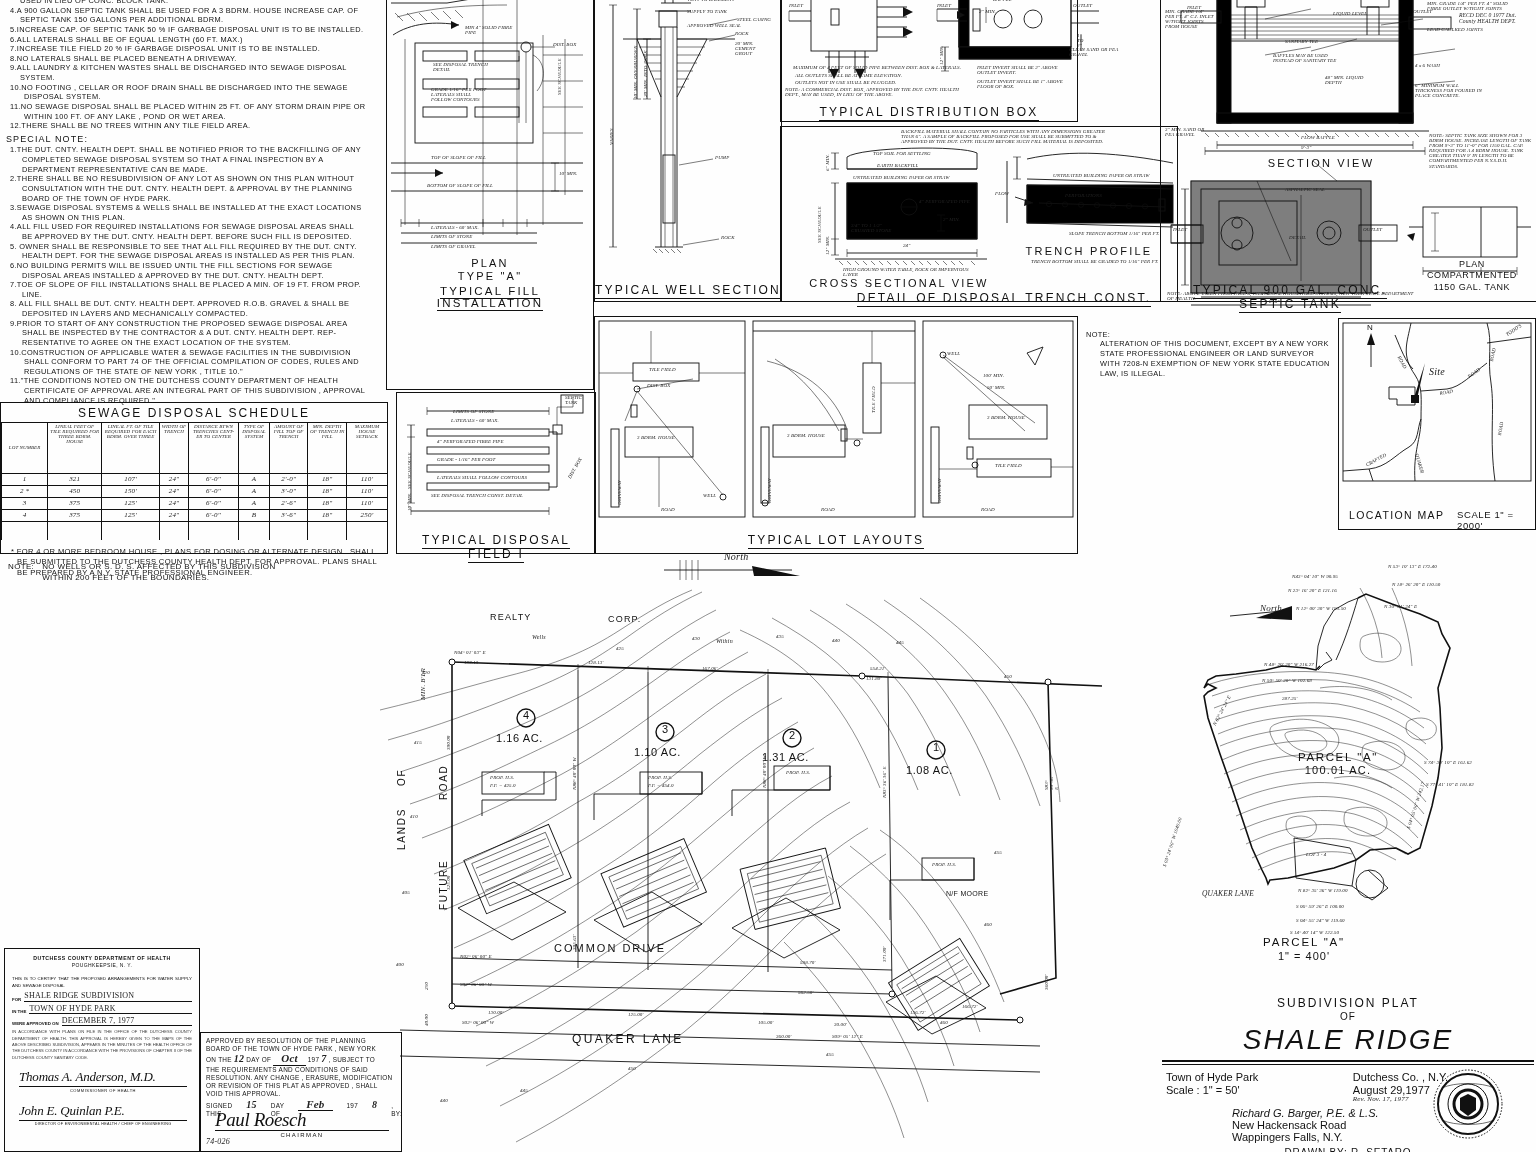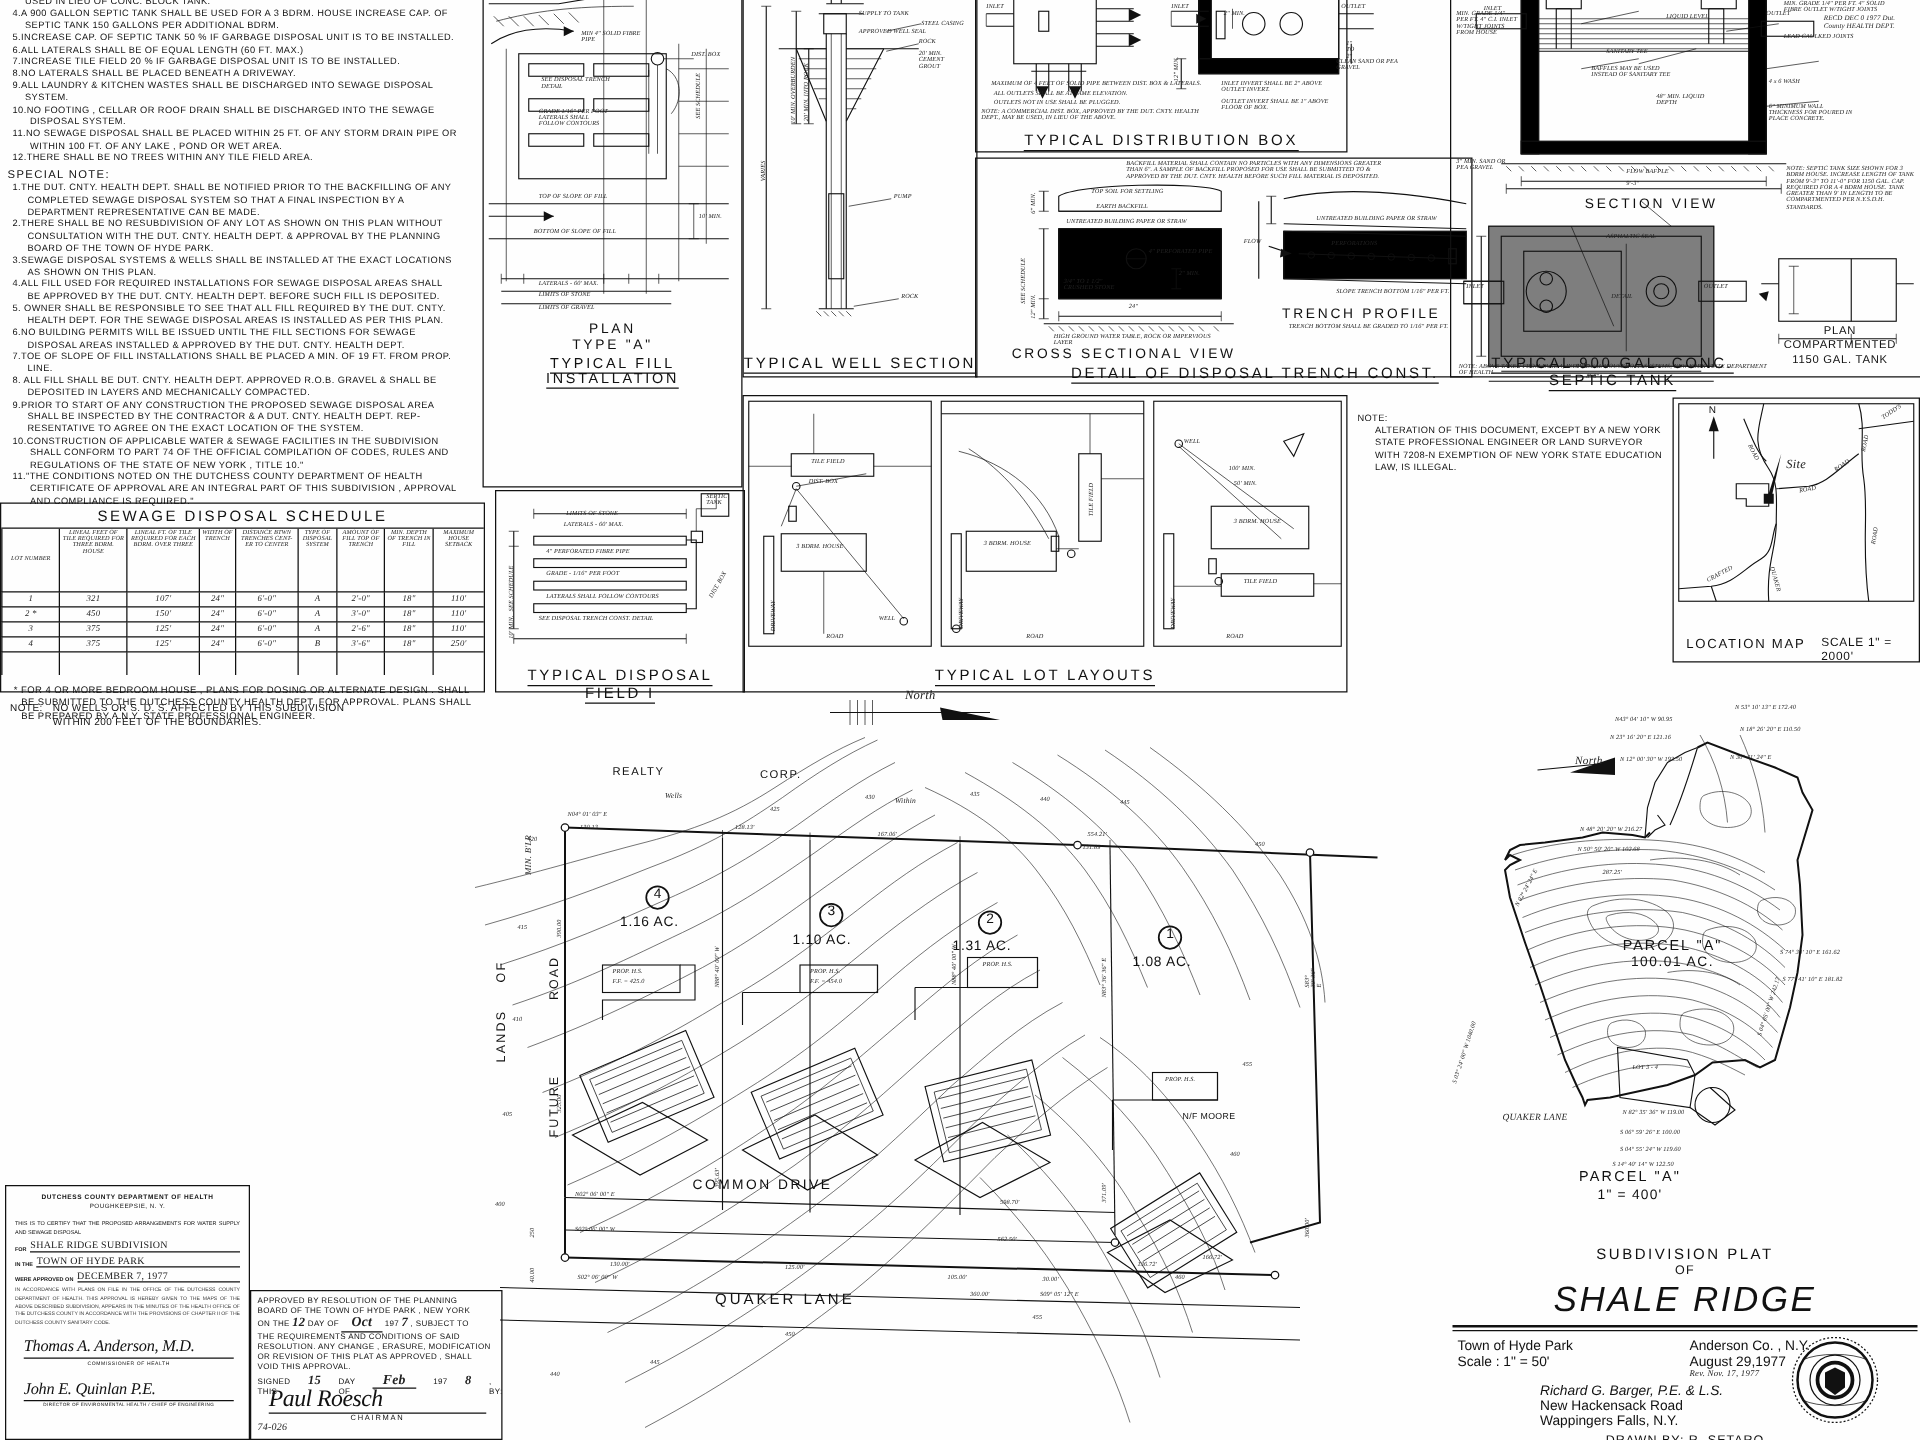--- a/index.html
+++ b/index.html
@@ -924,21 +924,21 @@
     <div class="ctr" style="font-size:12px;letter-spacing:2px;margin-top:8px;">SUBDIVISION   PLAT</div>
     <div class="ctr" style="font-size:10px;letter-spacing:1px;margin-top:1px;">OF</div>
     <div class="ctr" style="font-size:28px;font-style:italic;letter-spacing:2px;margin-top:2px;">SHALE  RIDGE</div>
     <div style="border-top:2.2px solid #111;border-bottom:1.2px solid #111;height:2px;margin:4px 2px 0 2px;"></div>
     <div style="display:flex;justify-content:space-between;padding:6px 6px 0 6px;">
       <div>
         <div style="font-size:11px;">Town of Hyde Park</div>
         <div style="font-size:11px;margin-top:1px;">Scale : 1" = 50'</div>
       </div>
       <div style="text-align:left;padding-right:82px;">
-        <div style="font-size:11px;">Anderson Co. , N.Y.</div>
+        <div style="font-size:11px;">Dutchess Co. , N.Y.</div>
         <div style="font-size:11px;margin-top:1px;">August 29,1977</div>
         <div class="hand" style="font-size:7px;">Rev. Nov. 17, 1977</div>
       </div>
     </div>
     <div style="padding:4px 0 0 72px;">
       <div style="font-size:11px;font-style:italic;">Richard G. Barger, P.E. &amp; L.S.</div>
       <div style="font-size:11px;">New Hackensack Road</div>
       <div style="font-size:11px;">Wappingers Falls, N.Y.</div>
     </div>
     <div class="ctr" style="font-size:10px;margin-top:4px;letter-spacing:.8px;">DRAWN BY: R. SETARO</div>

